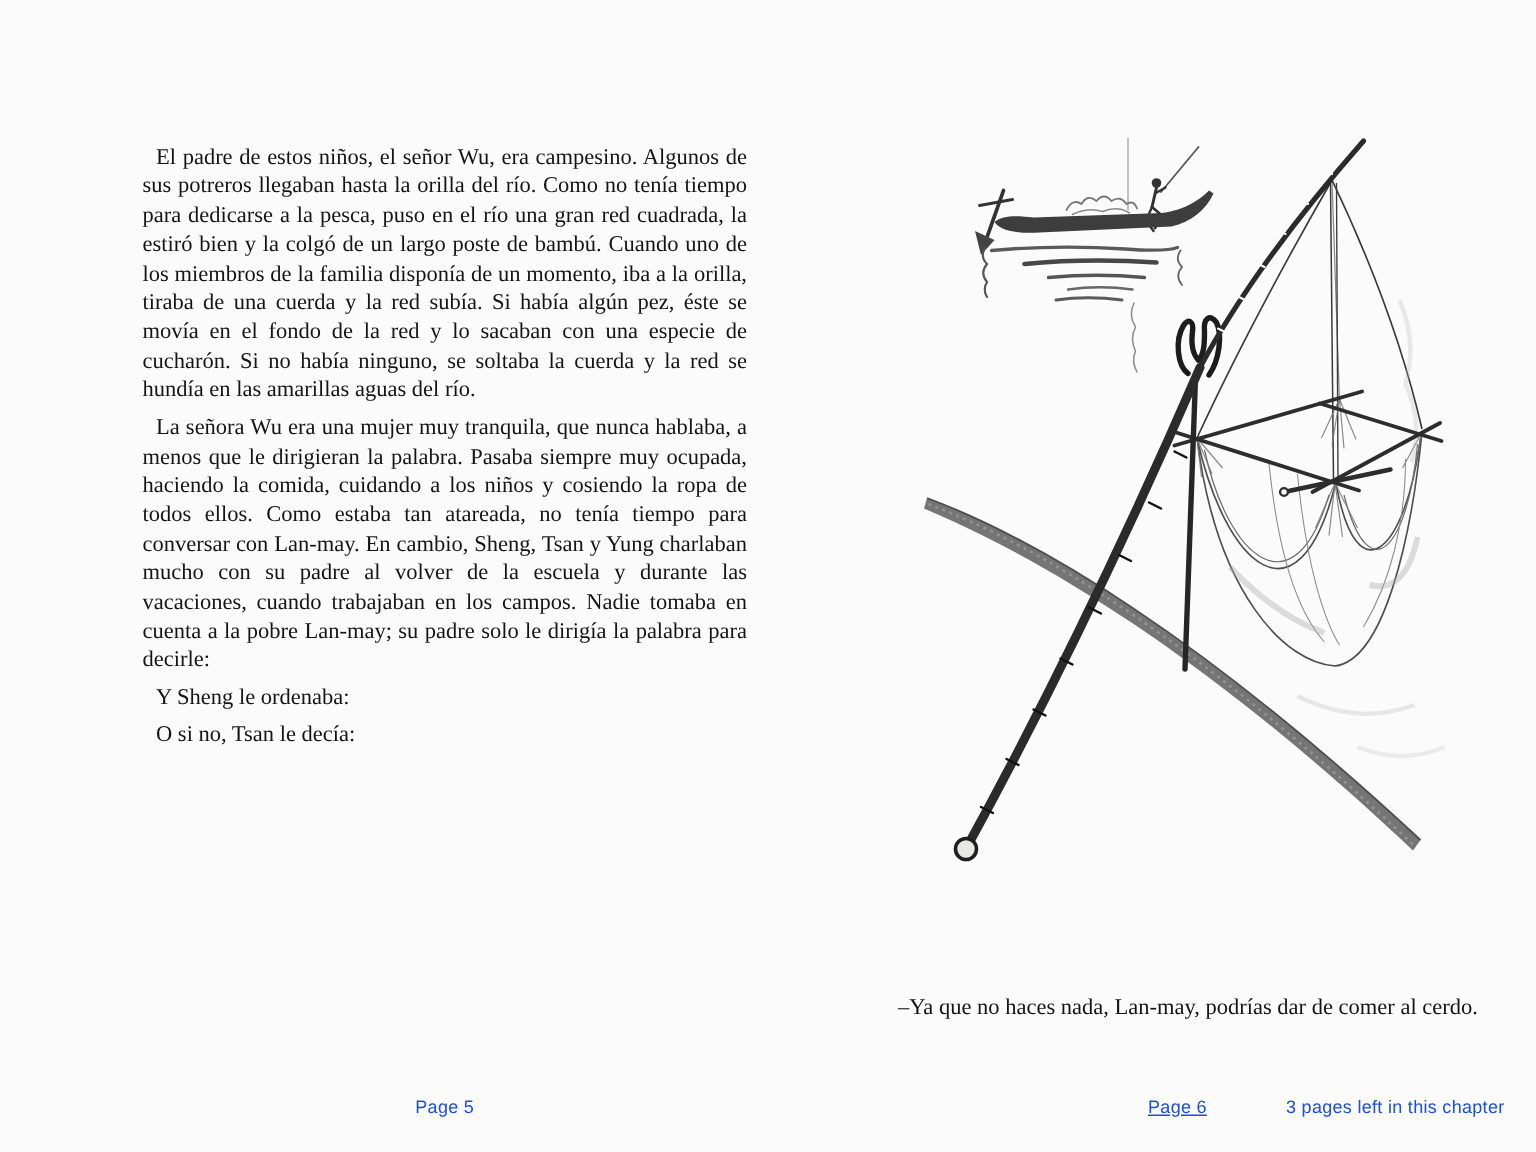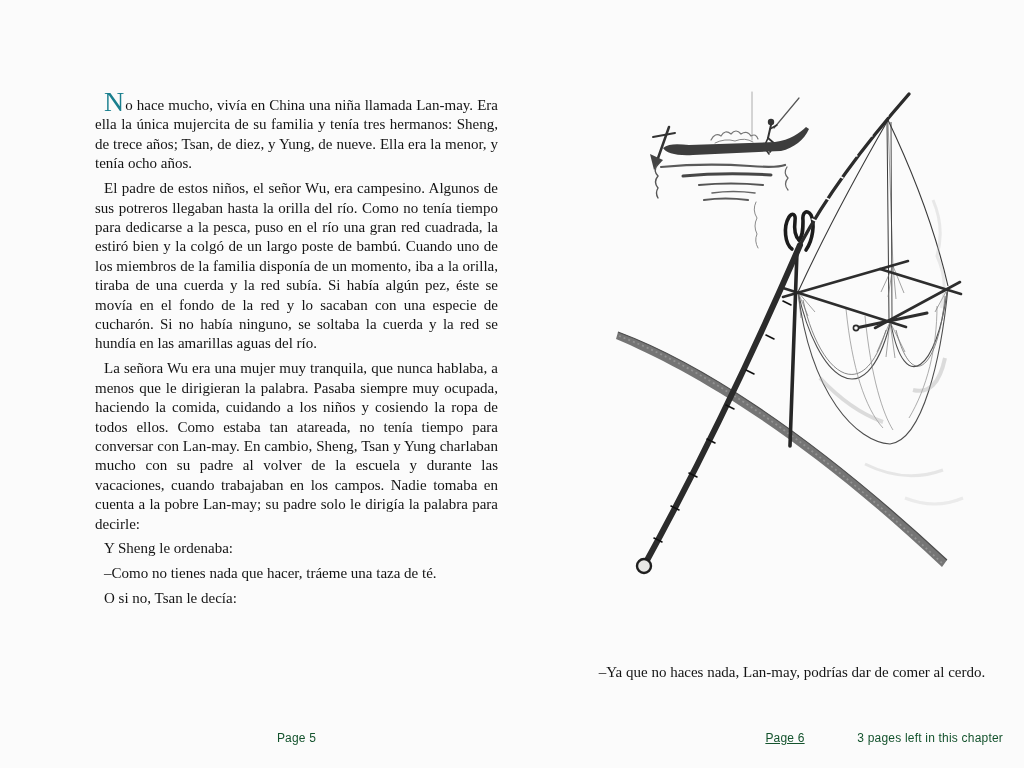--- a/index.html
+++ b/index.html
@@ -25,38 +25,36 @@
   
   .illustration{position:absolute;left:565px;top:78px;width:450px;height:572px;}
   .caption{
     position:absolute;left:565px;top:648px;width:445px;
     font-size:15px;line-height:19.4px;text-indent:9px;text-align:center;
   }
   
   .footer-label{
     position:absolute;top:731px;
     font-family:"Liberation Sans","DejaVu Sans",sans-serif;
-    font-size:12px;color:#14532d;letter-spacing:.2px;
+    font-size:12px;color:#1d4ed8;letter-spacing:.2px;
   }
   .footer-left{left:95px;width:403px;text-align:center;}
   .footer-right{left:565px;width:440px;text-align:center;text-decoration:underline;}
   .footer-chapter{right:21px;text-align:right;}
   svg{display:block;}
 </style>
 </head>
 <body>
 
 <div class="spread">
 
   <div class="text-column">
-    <p><span class="dropcap">N</span><span>o hace mucho, vivía en China una niña llamada Lan-may. Era ella la única mujercita de su familia y tenía tres hermanos: Sheng, de trece años; Tsan, de diez, y Yung, de nueve. Ella era la menor, y tenía ocho años.</span></p>
     <p>El padre de estos niños, el señor Wu, era campesino. Algunos de sus potreros llegaban hasta la orilla del río. Como no tenía tiempo para dedicarse a la pesca, puso en el río una gran red cuadrada, la estiró bien y la colgó de un largo poste de bambú. Cuando uno de los miembros de la familia disponía de un momento, iba a la orilla, tiraba de una cuerda y la red subía. Si había algún pez, éste se movía en el fondo de la red y lo sacaban con una especie de cucharón. Si no había ninguno, se soltaba la cuerda y la red se hundía en las amarillas aguas del río.</p>
     <p>La señora Wu era una mujer muy tranquila, que nunca hablaba, a menos que le dirigieran la palabra. Pasaba siempre muy ocupada, haciendo la comida, cuidando a los niños y cosiendo la ropa de todos ellos. Como estaba tan atareada, no tenía tiempo para conversar con Lan-may. En cambio, Sheng, Tsan y Yung charlaban mucho con su padre al volver de la escuela y durante las vacaciones, cuando trabajaban en los campos. Nadie tomaba en cuenta a la pobre Lan-may; su padre solo le dirigía la palabra para decirle:</p>
     <p>Y Sheng le ordenaba:</p>
-    <p>–Como no tienes nada que hacer, tráeme una taza de té.</p>
     <p>O si no, Tsan le decía:</p>
   </div>
 
   <div class="illustration">
     <svg width="450" height="572" viewBox="0 0 450 572" fill="none">
 
       <g>
         <path d="M53,254 C128,282 238,348 382,482 L377,489 C232,352 120,290 51,261 Z" fill="#757575"></path>
         <path d="M53,254 C128,282 238,348 382,482" stroke="#4d4d4d" stroke-width="1.2"></path>
         <path d="M54,258 C128,286 234,350 378,486" stroke="#9c9c9c" stroke-width="1.8" stroke-dasharray="2 3" opacity="0.7"></path>

